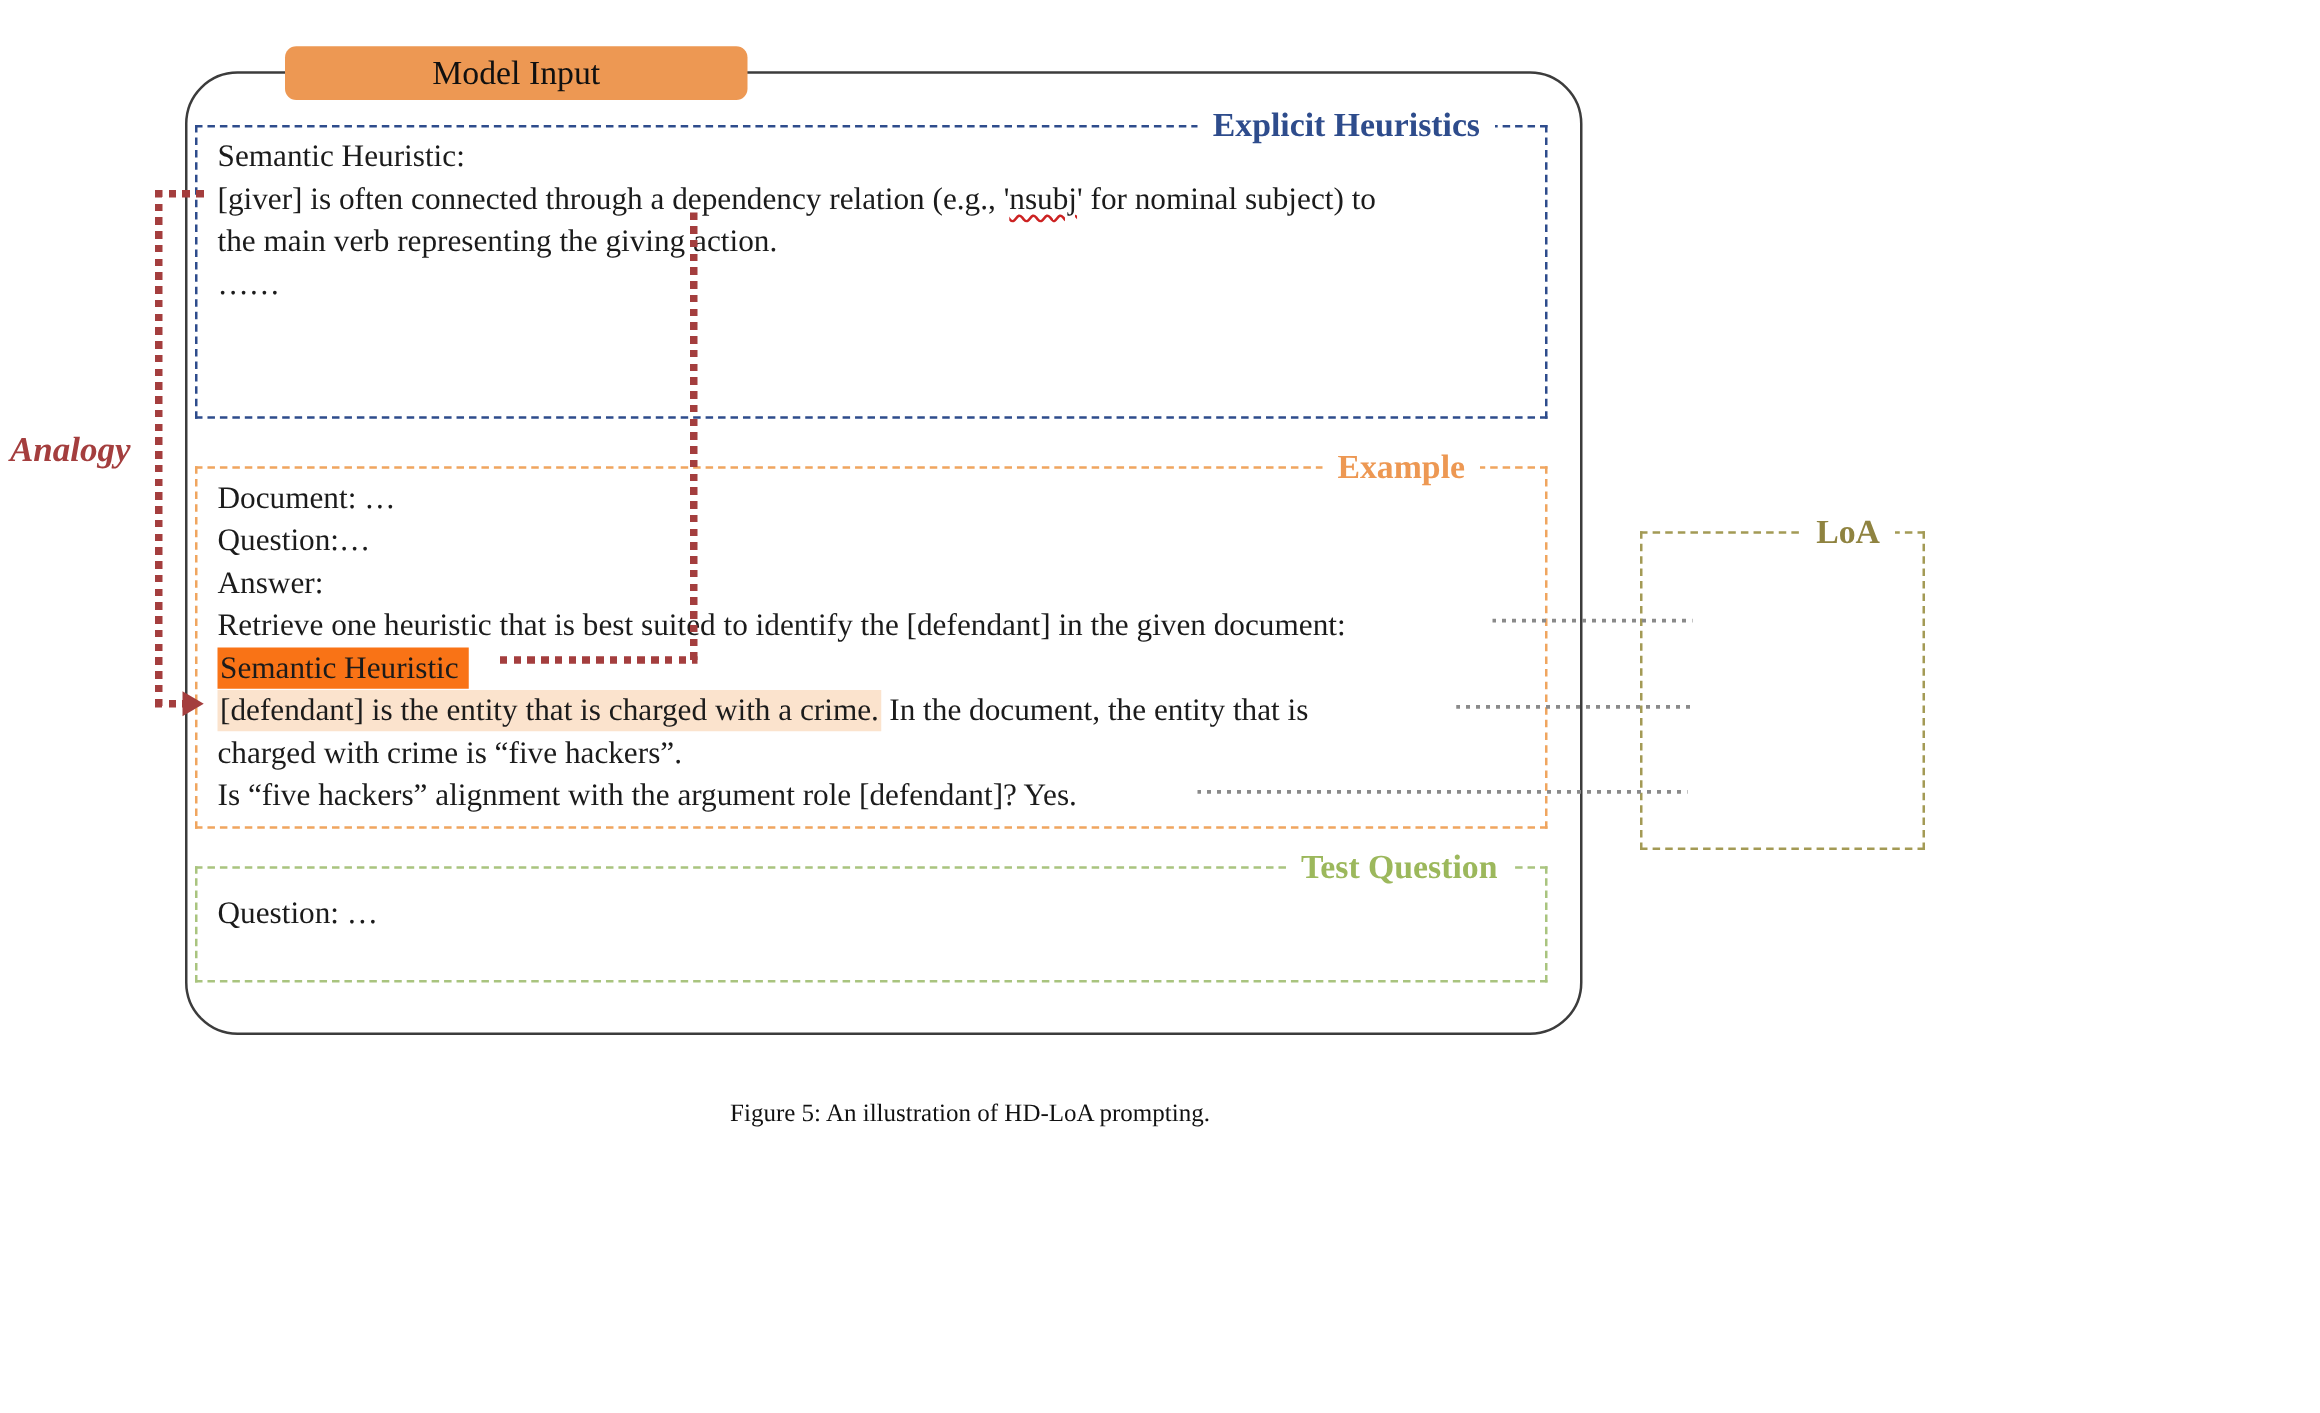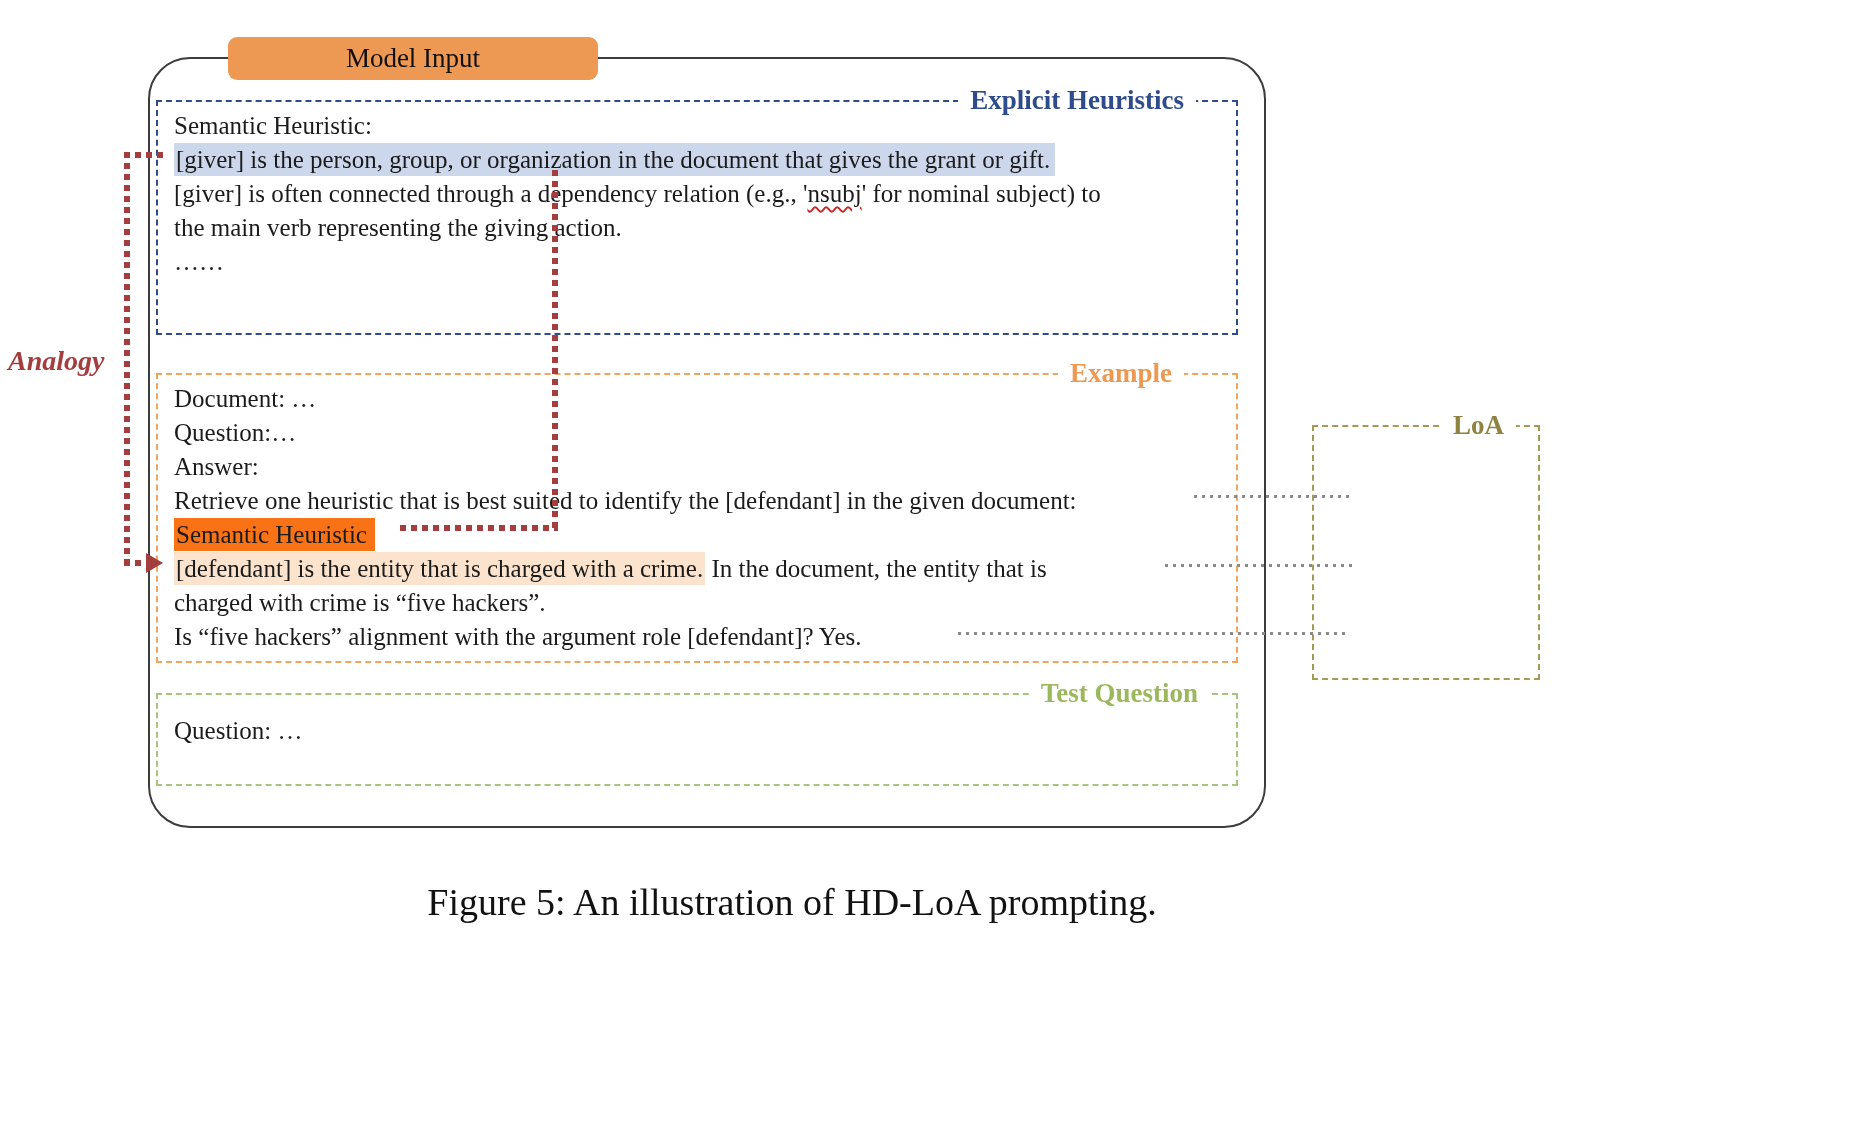--- a/index.html
+++ b/index.html
@@ -126,43 +126,42 @@
   .block-arrow .shaft { width: 14px; height: 13px; background: #F2A25C; }
   .block-arrow .head  {
     width: 0; height: 0;
     border-left: 15px solid transparent;
     border-right: 15px solid transparent;
     border-top: 15px solid #F2A25C;
   }
 
   .caption {
     position: absolute;
-    left: 16px; top: 880px;
+    left: 0; top: 880px;
     width: 1552px;
     text-align: center;
-    font-size: 38px;
+    font-size: 20px;
     color: #111111;
   }
 </style>
 </head>
 <body>
 
 <div class="canvas">
 
   <div class="main-box"></div>
 
   <div class="tab">
     <span>Model Input</span>
   </div>
 
   <div class="dashed-box eh-box">
     <div class="box-label eh-label">Explicit Heuristics</div>
     <div class="text-block eh-text">
       <div class="tline">Semantic Heuristic:</div>
-      <div class="tline"><span class="hl-blue">[giver] is the person, group, or organization in the document that gives the grant or gift.</span></div>
       <div class="tline"><span>[giver] is often connected through a dependency relation (e.g., '</span><span class="wavy">nsubj</span><span>' for nominal subject) to</span></div>
       <div class="tline">the main verb representing the giving action.</div>
       <div class="tline">……</div>
     </div>
   </div>
 
   <div class="dashed-box ex-box">
     <div class="box-label ex-label">Example</div>
     <div class="text-block ex-text">
       <div class="tline">Document: …</div>

